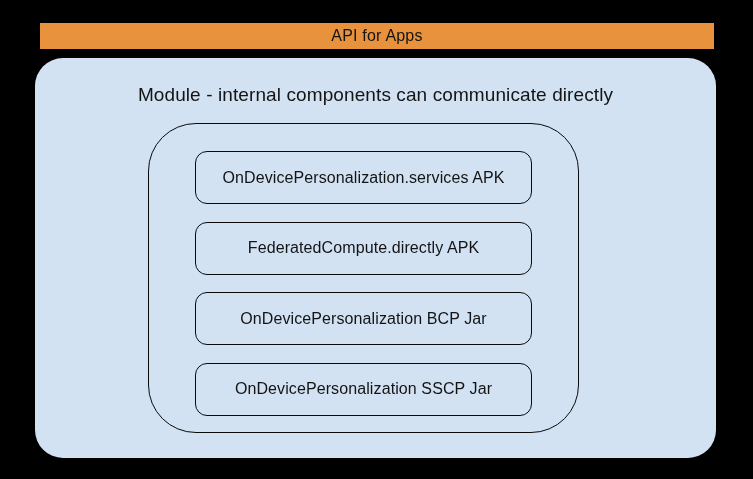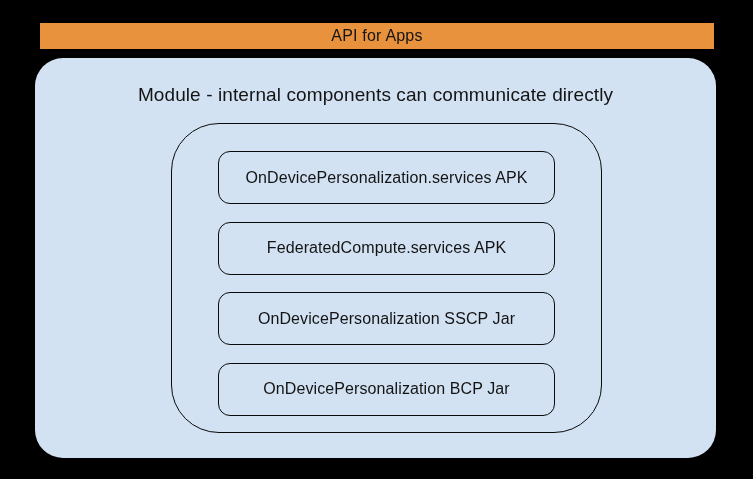--- a/index.html
+++ b/index.html
@@ -35,21 +35,21 @@
   }
   .module-title{
     position:absolute;
     left:0;right:0;top:26px;
     text-align:center;
     font-size:19px;color:var(--ink);
     letter-spacing:.1px;
   }
   .inner{
     position:absolute;
-    left:136px;top:65px;width:431px;height:310px;
+    left:113px;top:65px;width:431px;height:310px;
     border:1.5px solid var(--line);
     border-radius:48px;
     box-sizing:border-box;
     display:flex;flex-direction:column;align-items:center;
     padding-top:27px;gap:17.5px;
   }
   .box{
     width:337px;height:53px;
     border:1.5px solid var(--line);
     border-radius:12px;
@@ -76,26 +76,26 @@
 
     <div class="module-title">Module - internal components can communicate directly</div>
 
     <div class="inner">
 
       <div class="box">
         <span>OnDevicePersonalization.services APK</span>
       </div>
 
       <div class="box">
-        <span>FederatedCompute.services APK</span>
+        <span>FederatedCompute.directly APK</span>
+      </div>
+
+      <div class="box">
+        <span>OnDevicePersonalization BCP Jar</span>
       </div>
 
       <div class="box">
         <span>OnDevicePersonalization SSCP Jar</span>
-      </div>
-
-      <div class="box">
-        <span>OnDevicePersonalization BCP Jar</span>
       </div>
 
     </div>
   </div>
 </div>
 
 </body></html>

